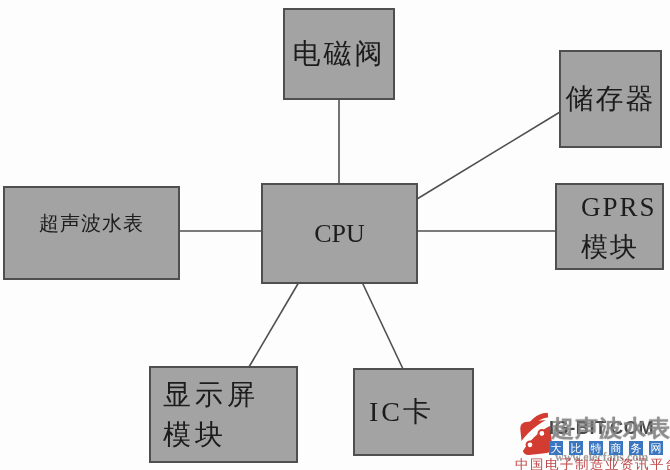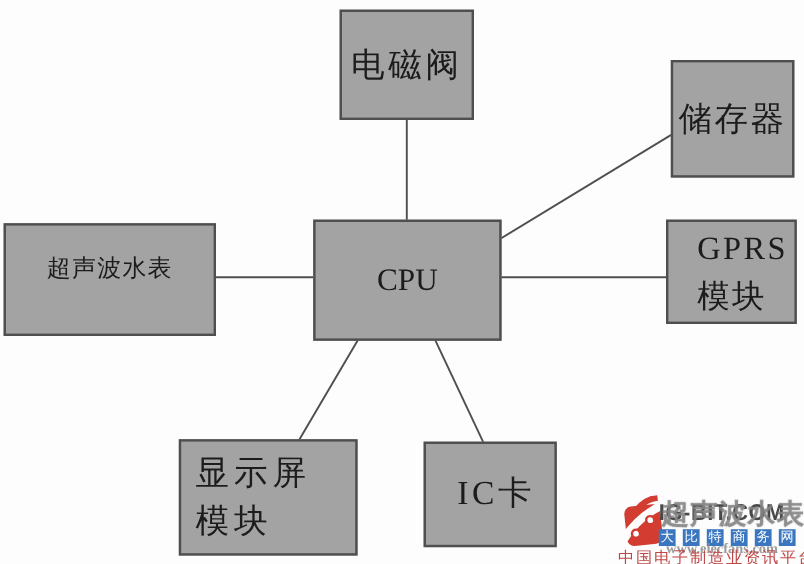--- a/index.html
+++ b/index.html
@@ -42,21 +42,21 @@
   .node.two-line .lbl { line-height: 40px; }
 
   .n-solenoid { left: 283px; top: 8px;  width: 112px; height: 92px;  font-size: 28px; letter-spacing: 3px; }
   .n-storage  { left: 559px; top: 50px; width: 103px; height: 98px;  font-size: 28px; letter-spacing: 2px; }
   .n-gprs     { left: 555px; top: 183px; width: 109px; height: 87px; font-size: 27px; padding-left: 24px; letter-spacing: 2px; }
   .n-water    { left: 3px;   top: 186px; width: 177px; height: 94px; font-size: 20px; letter-spacing: 1px; align-items: flex-start; }
   .n-water .lbl { margin-top: 22px; }
   .n-cpu      { left: 261px; top: 183px; width: 157px; height: 101px; font-size: 26px;
                 font-family: Liberation Serif, serif; }
   .n-display  { left: 149px; top: 366px; width: 149px; height: 97px; font-size: 28px; padding-left: 12px; letter-spacing: 4px; }
-  .n-ic       { left: 353px; top: 368px; width: 111px; height: 88px; font-size: 28px; padding-left: 26px; letter-spacing: 3px; gap: 44px; }
+  .n-ic       { left: 353px; top: 368px; width: 121px; height: 88px; font-size: 28px; padding-left: 14px; letter-spacing: 3px; gap: 44px; }
 
   
   .wm {
     position: absolute;
     left: 508px; top: 404px;
     width: 162px; height: 66px;
     pointer-events: none;
   }
   .wm * { position: absolute; white-space: nowrap; }
   .wm-logo { left: 12px; top: 10px; width: 34px; height: 42px; transform: rotate(-6deg); }

